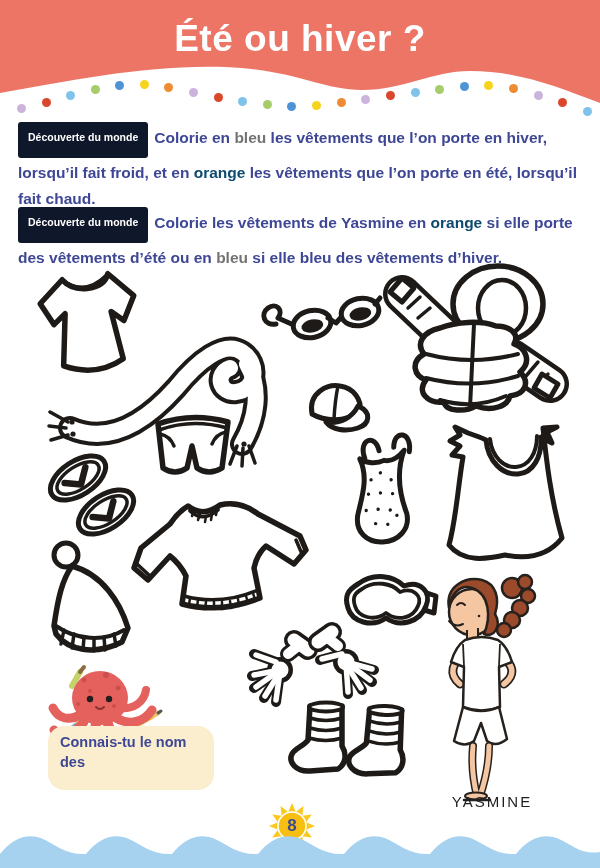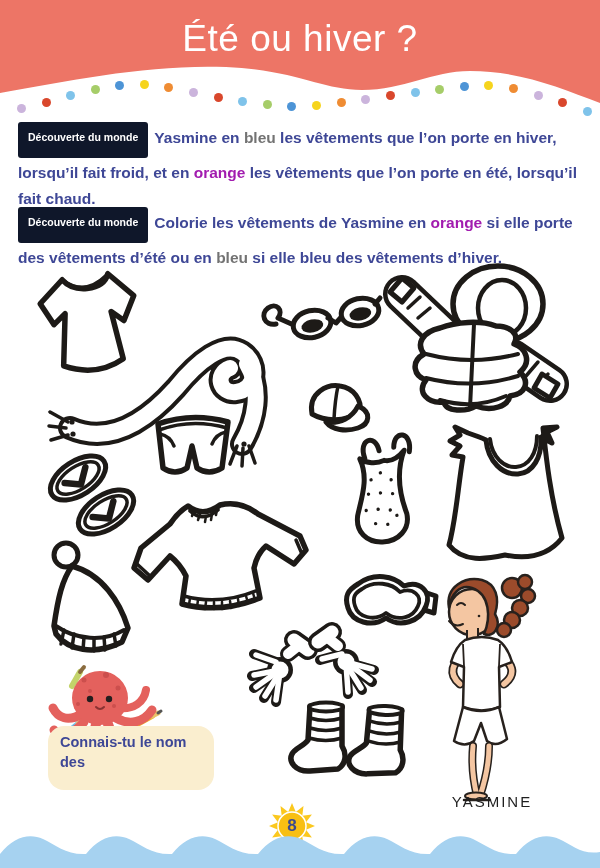--- a/index.html
+++ b/index.html
@@ -4,31 +4,31 @@
 <style>
   html,body{margin:0;padding:0;background:#fff;}
   #page{position:relative;width:600px;height:868px;background:#ffffff;overflow:hidden;
         font-family:"Liberation Sans",sans-serif;}
   svg{display:block;overflow:visible;}
   .abs{position:absolute;}
 
   
   #header-wave{position:absolute;top:0;left:0;}
   #page-title{position:absolute;top:18px;left:0;width:600px;text-align:center;
-    color:#ffffff;font-size:37px;font-weight:normal;letter-spacing:.5px;margin:0;}
+    color:#ffffff;font-size:37px;font-weight:bold;letter-spacing:.5px;margin:0;}
   .dot{position:absolute;width:9px;height:9px;border-radius:50%;}
 
   
   .instr{position:absolute;left:18px;width:578px;color:#3e4796;
     font-size:15.5px;font-weight:bold;line-height:26px;}
   .badge{display:inline-block;background:#0f172a;color:#fff;font-size:10.5px;
     font-weight:bold;padding:2px 10px 8px;border-radius:3px;margin-right:6px;
     transform:translateY(-2px);}
   .seg-blue{color:#737373;}
-  .seg-orange{color:#a21caf;}
+  .seg-orange{color:#0c4a6e;}
 
   
   .ink{stroke:#1d1a17;fill:none;stroke-linecap:round;stroke-linejoin:round;}
   .inkf{stroke:#1d1a17;fill:#ffffff;stroke-linecap:round;stroke-linejoin:round;}
 
   
   #speech-bubble{position:absolute;left:48px;top:726px;width:166px;height:64px;
     background:#faeecf;border-radius:16px;color:#3e4796;font-size:14.5px;
     font-weight:bold;line-height:1.38;padding:6px 12px;box-sizing:border-box;}
 
@@ -70,21 +70,21 @@
       <span class="dot" style="left: 435px; top: 85px; background: rgb(166, 205, 105);"></span>
       <span class="dot" style="left: 460px; top: 82px; background: rgb(77, 148, 214);"></span>
       <span class="dot" style="left: 484px; top: 81px; background: rgb(246, 212, 29);"></span>
       <span class="dot" style="left: 509px; top: 84px; background: rgb(239, 140, 51);"></span>
       <span class="dot" style="left: 534px; top: 91px; background: rgb(203, 180, 220);"></span>
       <span class="dot" style="left: 558px; top: 98px; background: rgb(217, 71, 44);"></span>
       <span class="dot" style="left: 583px; top: 107px; background: rgb(127, 195, 234);"></span>
     </div>
 
   <p class="instr" style="top:108px;">
-    <span class="badge">Découverte du monde</span><span>Yasmine en </span><span class="seg-blue">bleu</span><span> les vêtements que l’on porte en hiver, lorsqu’il fait froid, et en </span><span class="seg-orange">orange</span><span> les vêtements que l’on porte en été, lorsqu’il fait chaud.</span>
+    <span class="badge">Découverte du monde</span><span>Colorie en </span><span class="seg-blue">bleu</span><span> les vêtements que l’on porte en hiver, lorsqu’il fait froid, et en </span><span class="seg-orange">orange</span><span> les vêtements que l’on porte en été, lorsqu’il fait chaud.</span>
   </p>
 
   <p class="instr" style="top:193px;">
     <span class="badge">Découverte du monde</span><span>Colorie les vêtements de Yasmine en </span><span class="seg-orange">orange</span><span> si elle porte des vêtements d’été ou en </span><span class="seg-blue">bleu</span><span> si elle bleu des vêtements d’hiver.</span>
   </p>
 
   <svg class="abs" style="left:28px;top:264px;transform:rotate(-5deg);" width="112" height="118" viewBox="0 0 112 118">
     <path class="inkf" stroke-width="5.5" d="M38,14 L14,36 L26,58 L38,48 L32,100 Q64,114 92,98 L84,50 L96,60 L108,36 L84,12 Q80,24 62,25 Q46,25 38,14 Z"></path>
     <path class="ink" stroke-width="4" d="M40,16 Q60,32 82,14"></path>
   </svg>

